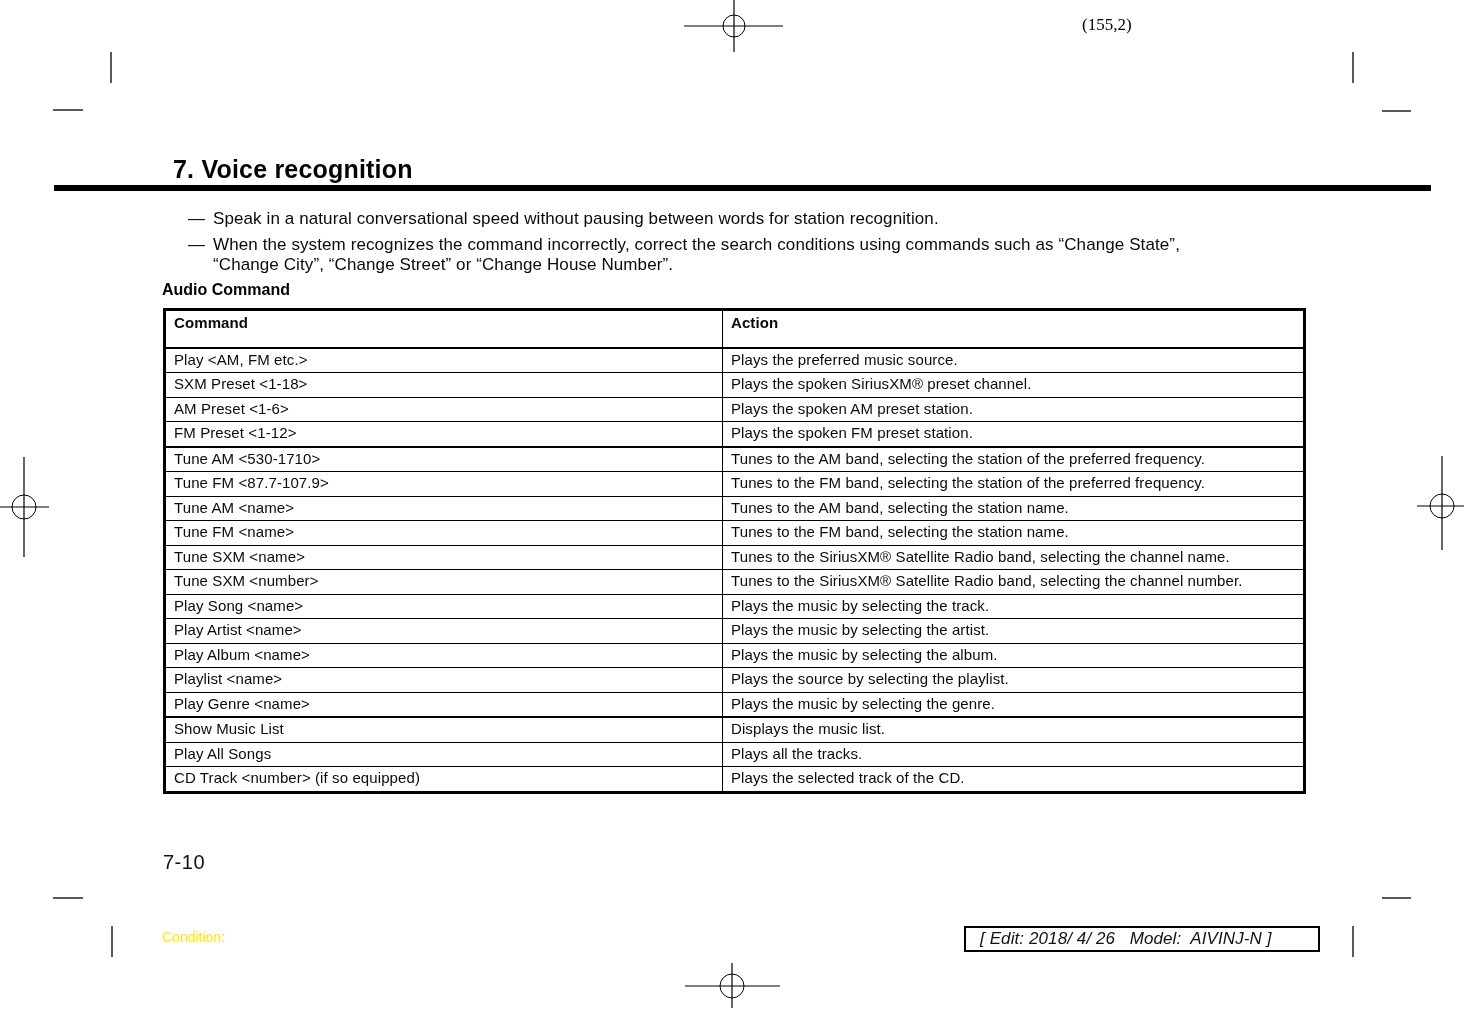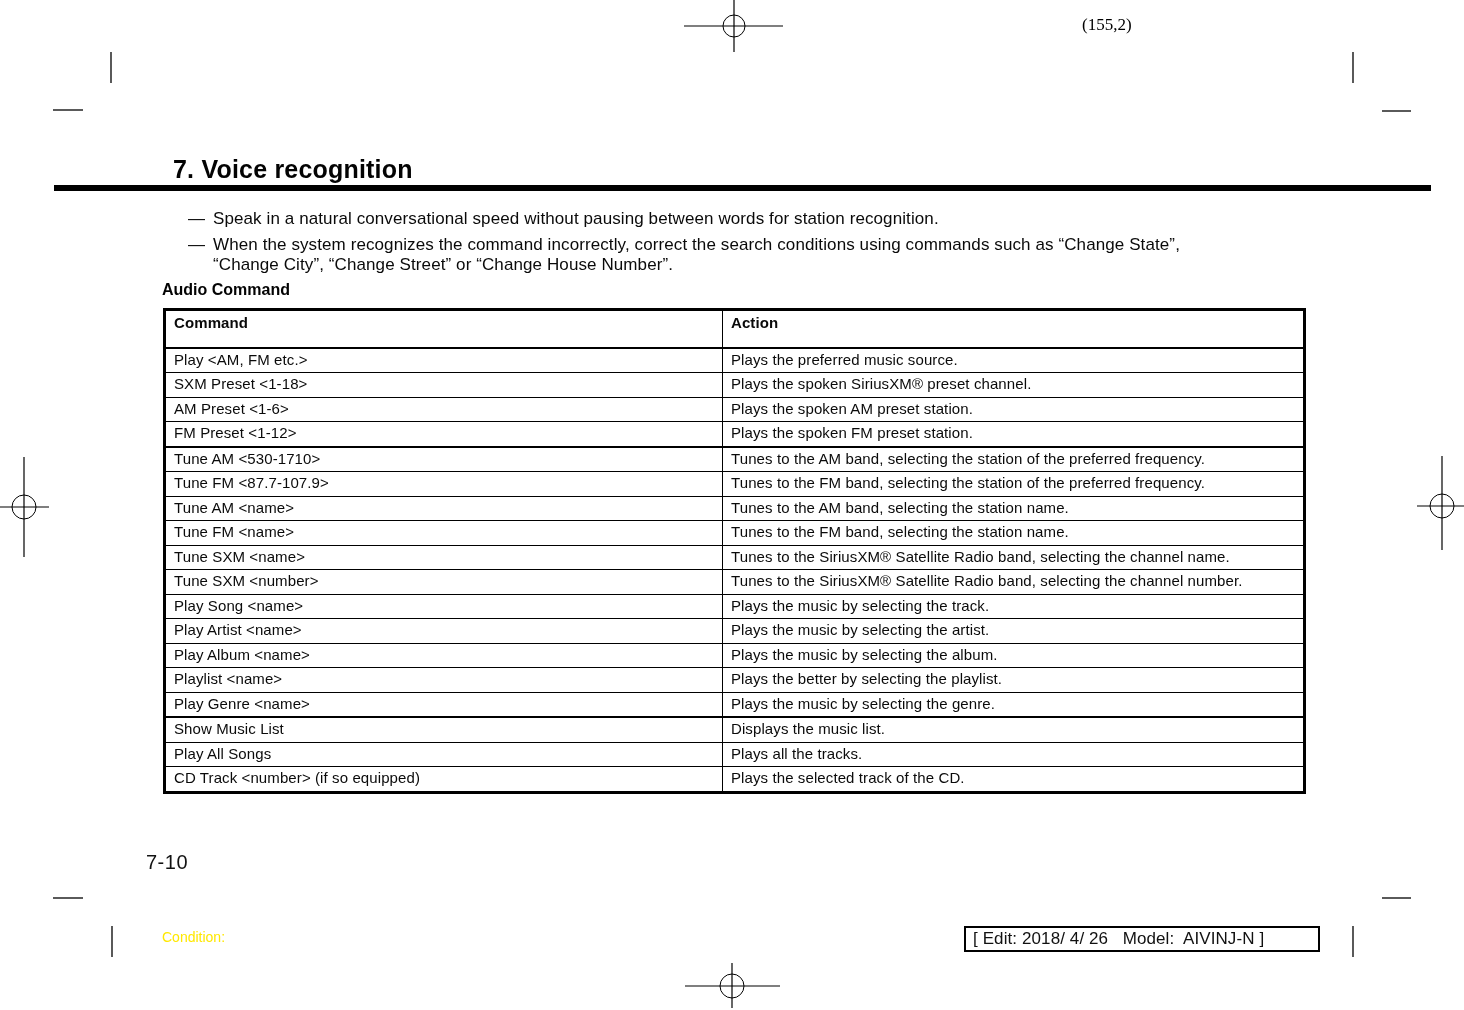--- a/index.html
+++ b/index.html
@@ -47,34 +47,34 @@
     border:1px solid #000;
     padding:2px 8px 3px 8px;
     line-height:18.5px;
     text-align:left;vertical-align:top;
     font-weight:normal;overflow:hidden;
   }
   table.cmd th{font-weight:bold;border-bottom:2px solid #000;padding-top:3px;padding-bottom:14px;}
   table.cmd tr.sep td{border-top:2.5px solid #000;}
 
   .page-number{
-    position:absolute;left:146px;top:851px;
+    position:absolute;left:163px;top:851px;
     font-size:20px;letter-spacing:0.5px;color:#121212;
   }
   .condition{
     position:absolute;left:162px;top:929px;
     font-size:14px;color:#ffe800;
   }
   .edit-box{
     position:absolute;left:964px;top:926px;width:352px;height:22px;
     border:2px solid #000;
     display:flex;align-items:center;
   }
   .edit-box span{
-    white-space:pre;font-size:17px;color:#111;padding-left:7px;letter-spacing:0.1px;
+    white-space:pre;font-size:17px;color:#111;padding-left:14px;letter-spacing:0.1px;font-style:italic;
   }
 </style>
 </head>
 <body>
 
 <div class="page">
 
   <svg class="marks-svg" viewBox="0 0 1464 1010" xmlns="http://www.w3.org/2000/svg">
 
     <g stroke="#000" stroke-width="1.2" fill="none">
@@ -195,21 +195,21 @@
       <tr>
         <td>Play Artist &lt;name&gt;</td>
         <td>Plays the music by selecting the artist.</td>
       </tr>
       <tr>
         <td>Play Album &lt;name&gt;</td>
         <td>Plays the music by selecting the album.</td>
       </tr>
       <tr>
         <td>Playlist &lt;name&gt;</td>
-        <td>Plays the better by selecting the playlist.</td>
+        <td>Plays the source by selecting the playlist.</td>
       </tr>
       <tr>
         <td>Play Genre &lt;name&gt;</td>
         <td>Plays the music by selecting the genre.</td>
       </tr>
       <tr class="sep">
         <td>Show Music List</td>
         <td>Displays the music list.</td>
       </tr>
       <tr>

